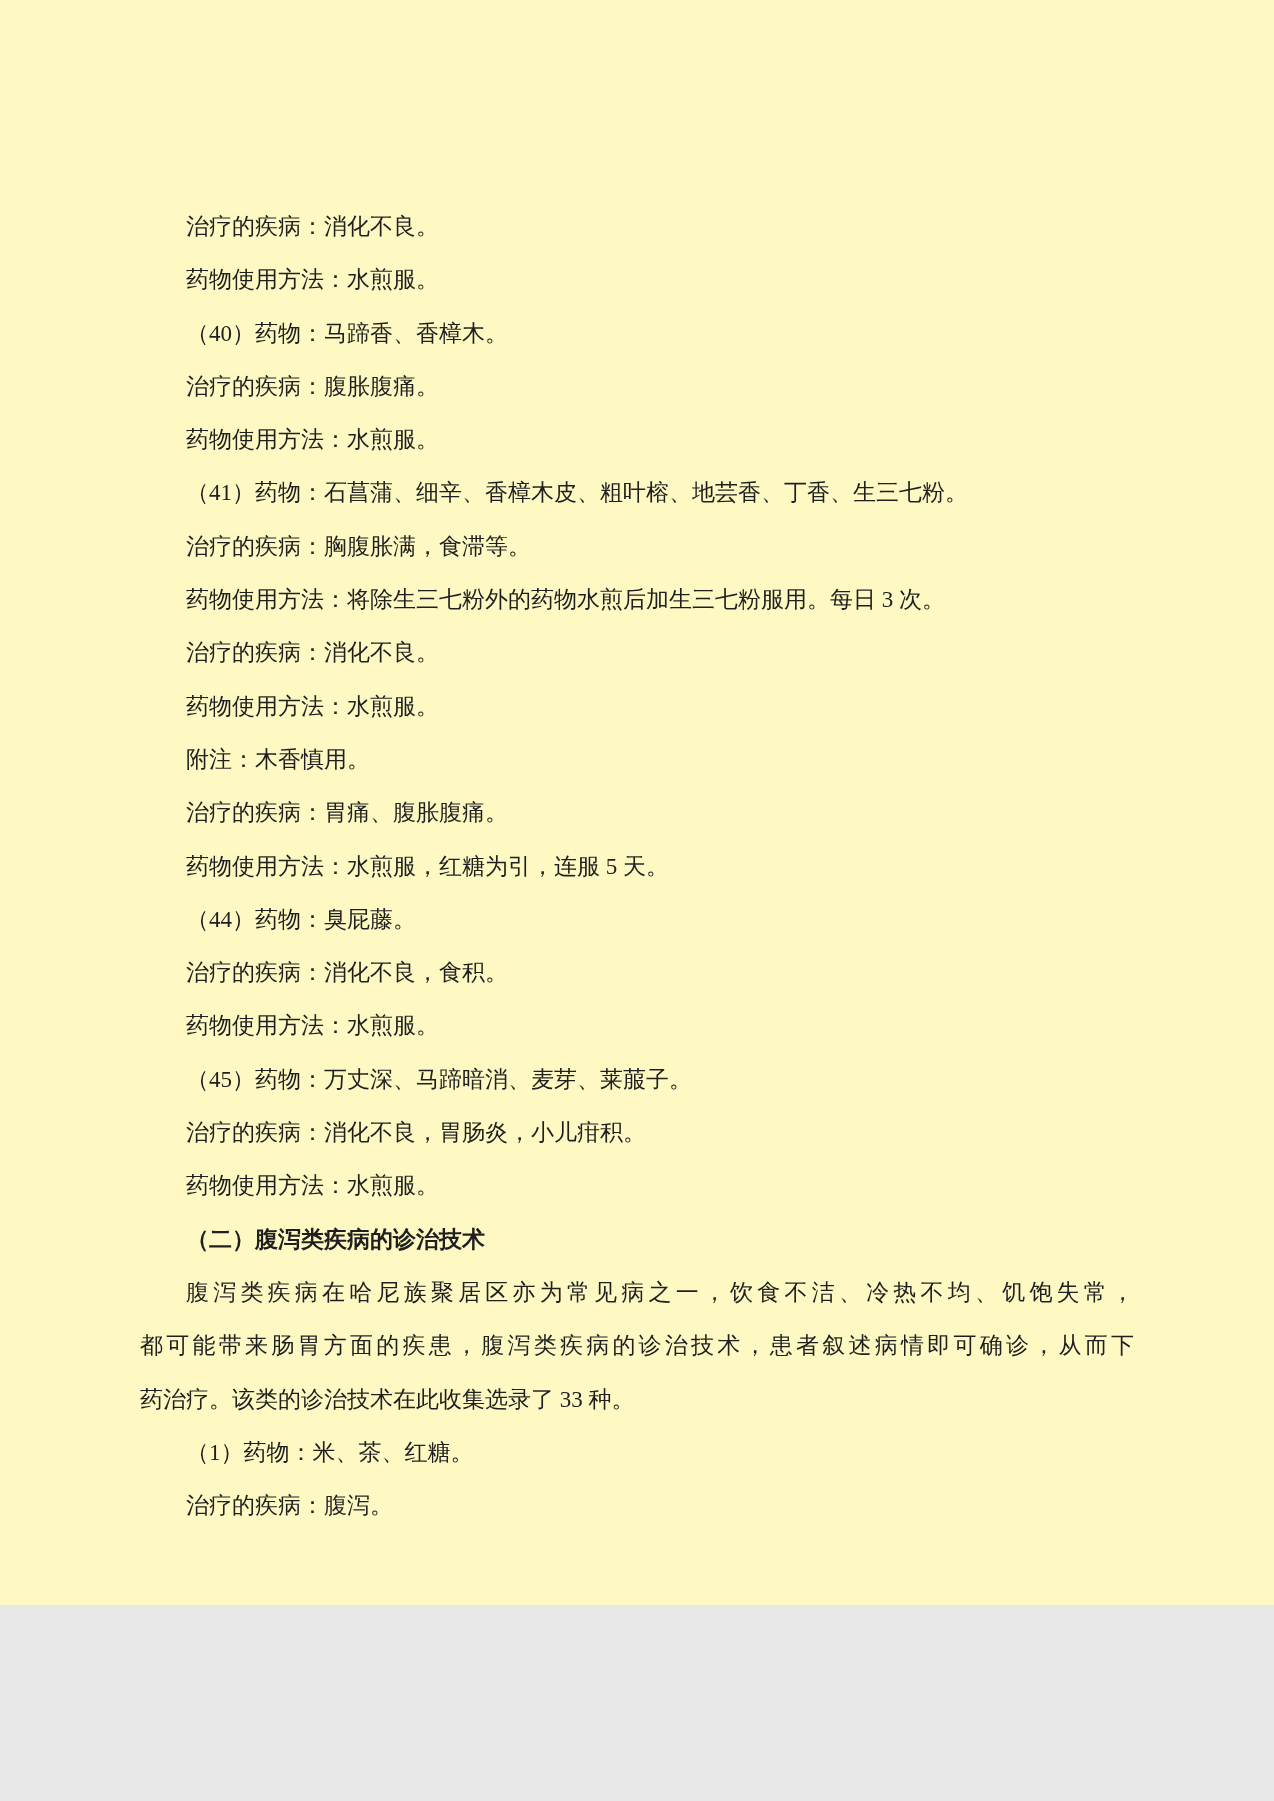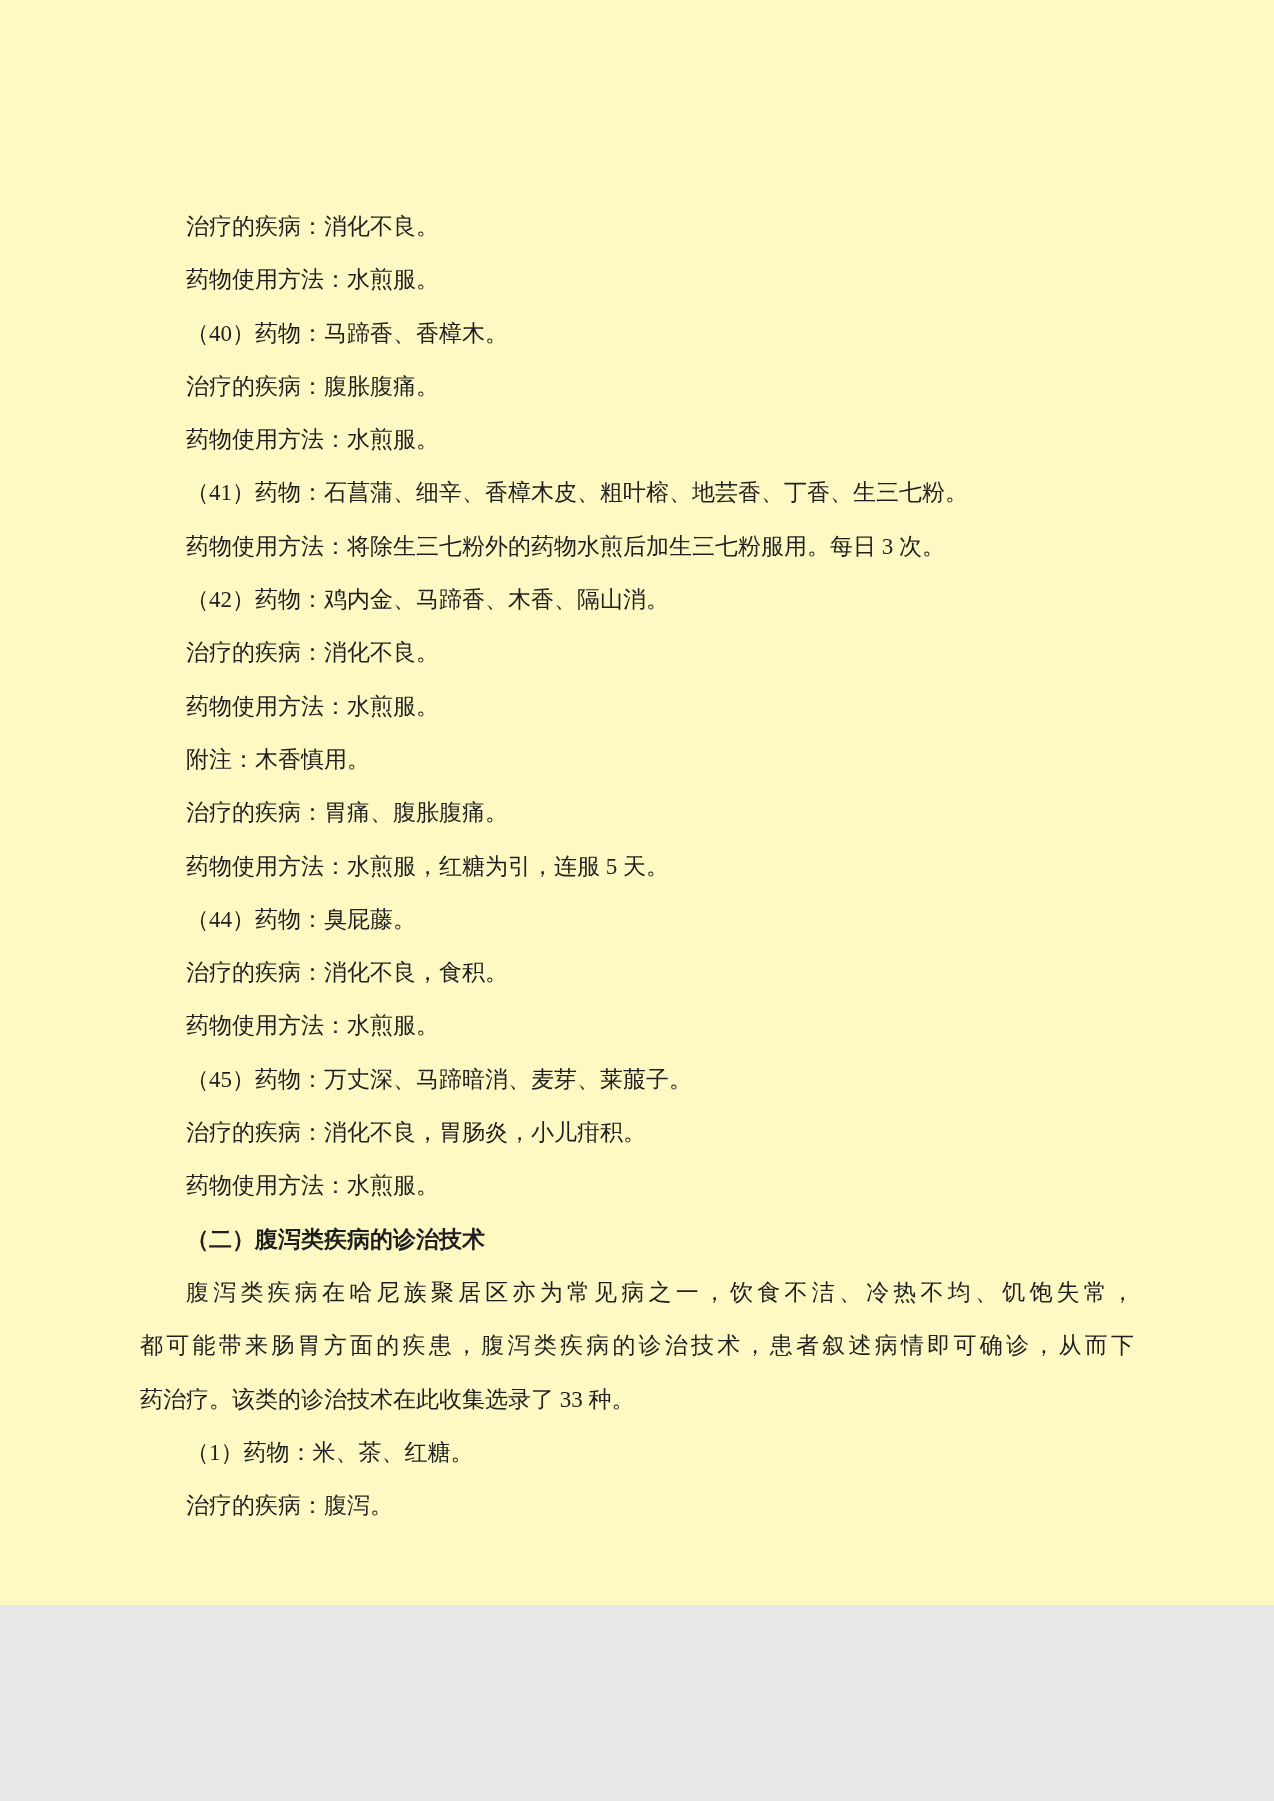--- a/index.html
+++ b/index.html
@@ -53,22 +53,22 @@
 <div class="page">
   <div class="content">
 
     <div>
         <div class="line">治疗的疾病：消化不良。</div>
         <div class="line">药物使用方法：水煎服。</div>
         <div class="line">（40）药物：马蹄香、香樟木。</div>
         <div class="line">治疗的疾病：腹胀腹痛。</div>
         <div class="line">药物使用方法：水煎服。</div>
         <div class="line">（41）药物：石菖蒲、细辛、香樟木皮、粗叶榕、地芸香、丁香、生三七粉。</div>
+        <div class="line">治疗的疾病：胸腹胀满，食滞等。</div>
         <div class="line">药物使用方法：将除生三七粉外的药物水煎后加生三七粉服用。每日 3 次。</div>
-        <div class="line">（42）药物：鸡内金、马蹄香、木香、隔山消。</div>
         <div class="line">治疗的疾病：消化不良。</div>
         <div class="line">药物使用方法：水煎服。</div>
         <div class="line">附注：木香慎用。</div>
         <div class="line">治疗的疾病：胃痛、腹胀腹痛。</div>
         <div class="line">药物使用方法：水煎服，红糖为引，连服 5 天。</div>
         <div class="line">（44）药物：臭屁藤。</div>
         <div class="line">治疗的疾病：消化不良，食积。</div>
         <div class="line">药物使用方法：水煎服。</div>
         <div class="line">（45）药物：万丈深、马蹄暗消、麦芽、莱菔子。</div>
         <div class="line">治疗的疾病：消化不良，胃肠炎，小儿疳积。</div>

